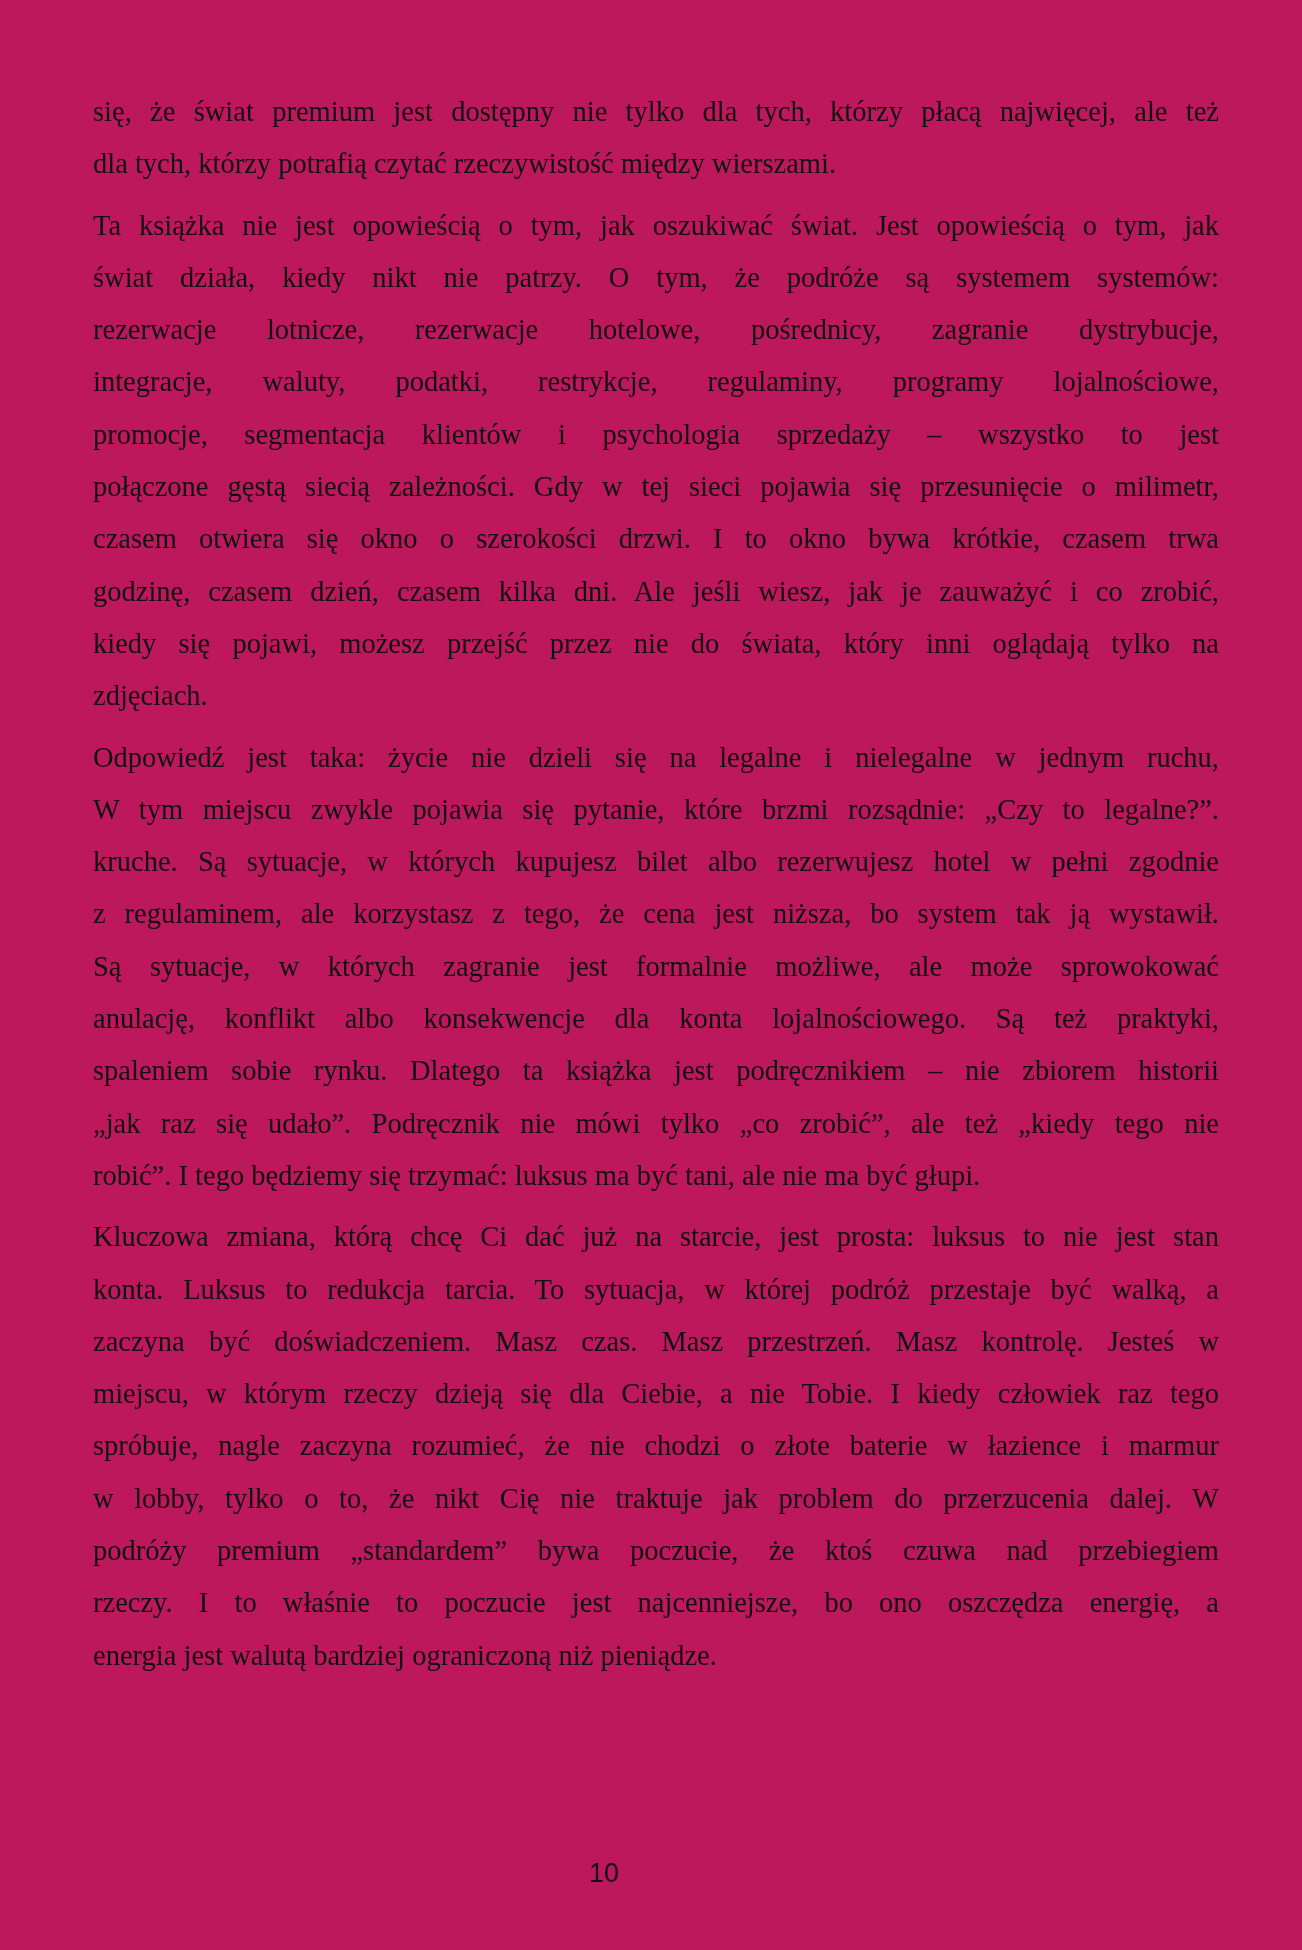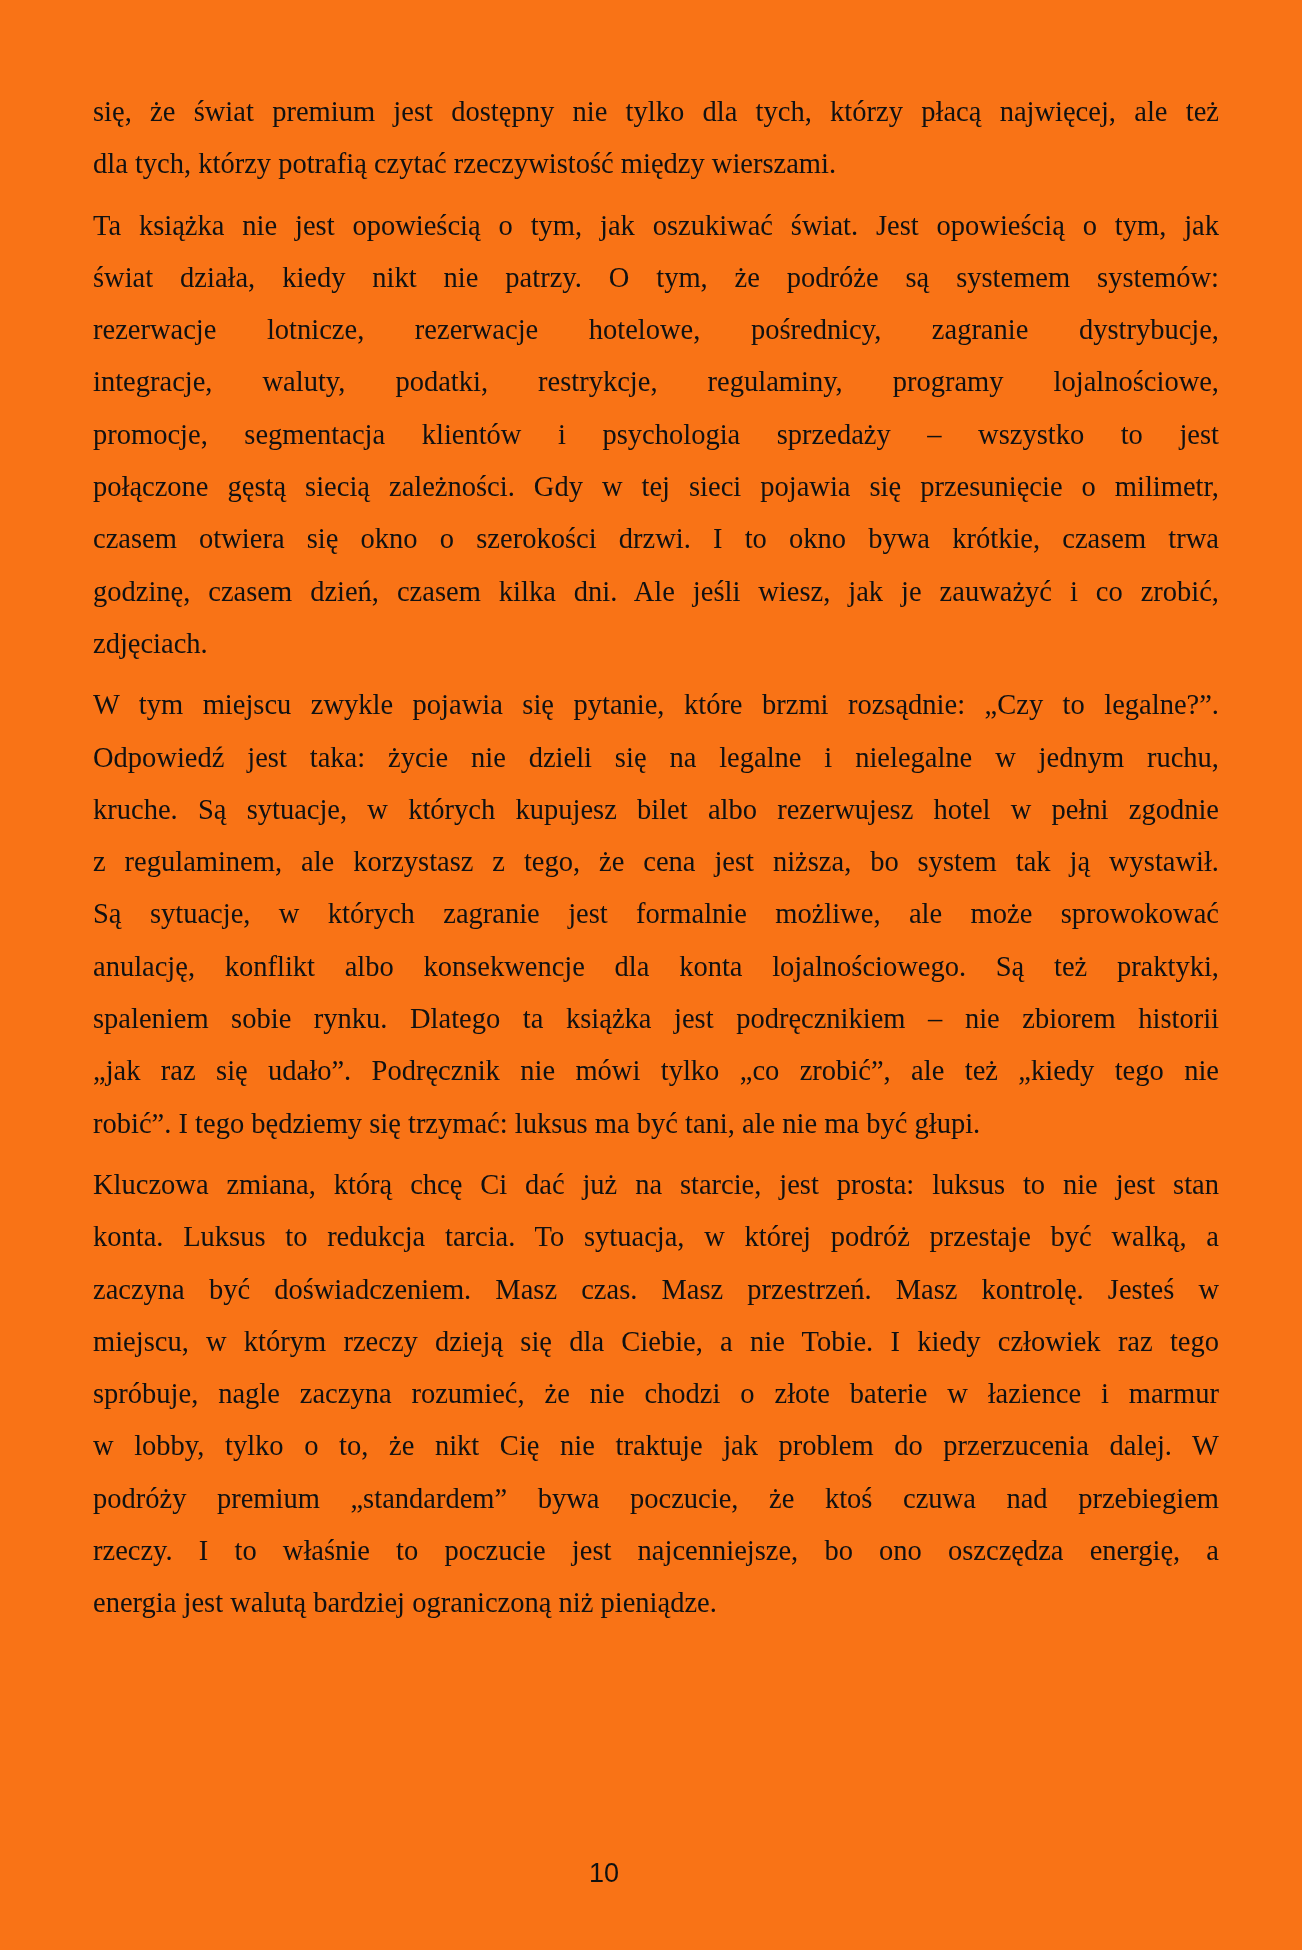--- a/index.html
+++ b/index.html
@@ -11,21 +11,21 @@
     width: 1302px;
     height: 1950px;
     position: relative;
     overflow: hidden;
   }
   .page {
     position: absolute;
     left: 0; top: 0;
     width: 1302px;
     height: 1950px;
-    background: #f97316;
+    background: #be185d;
   }
   .text-column {
     position: absolute;
     left: 93px;
     top: 86px;
     width: 1126px;
     font-family: "Liberation Serif", "DejaVu Serif", serif;
     font-size: 28.5px;
     color: #111111;
   }
@@ -71,26 +71,27 @@
 
     <p class="paragraph">
       <span class="line">Ta książka nie jest opowieścią o tym, jak oszukiwać świat. Jest opowieścią o tym, jak</span>
       <span class="line">świat działa, kiedy nikt nie patrzy. O tym, że podróże są systemem systemów:</span>
       <span class="line">rezerwacje lotnicze, rezerwacje hotelowe, pośrednicy, zagranie dystrybucje,</span>
       <span class="line">integracje, waluty, podatki, restrykcje, regulaminy, programy lojalnościowe,</span>
       <span class="line">promocje, segmentacja klientów i psychologia sprzedaży – wszystko to jest</span>
       <span class="line">połączone gęstą siecią zależności. Gdy w tej sieci pojawia się przesunięcie o milimetr,</span>
       <span class="line">czasem otwiera się okno o szerokości drzwi. I to okno bywa krótkie, czasem trwa</span>
       <span class="line">godzinę, czasem dzień, czasem kilka dni. Ale jeśli wiesz, jak je zauważyć i co zrobić,</span>
+      <span class="line">kiedy się pojawi, możesz przejść przez nie do świata, który inni oglądają tylko na</span>
       <span class="line last">zdjęciach.</span>
     </p>
 
     <p class="paragraph">
+      <span class="line">Odpowiedź jest taka: życie nie dzieli się na legalne i nielegalne w jednym ruchu,</span>
       <span class="line">W tym miejscu zwykle pojawia się pytanie, które brzmi rozsądnie: „Czy to legalne?”.</span>
-      <span class="line">Odpowiedź jest taka: życie nie dzieli się na legalne i nielegalne w jednym ruchu,</span>
       <span class="line">kruche. Są sytuacje, w których kupujesz bilet albo rezerwujesz hotel w pełni zgodnie</span>
       <span class="line">z regulaminem, ale korzystasz z tego, że cena jest niższa, bo system tak ją wystawił.</span>
       <span class="line">Są sytuacje, w których zagranie jest formalnie możliwe, ale może sprowokować</span>
       <span class="line">anulację, konflikt albo konsekwencje dla konta lojalnościowego. Są też praktyki,</span>
       <span class="line">spaleniem sobie rynku. Dlatego ta książka jest podręcznikiem – nie zbiorem historii</span>
       <span class="line">„jak raz się udało”. Podręcznik nie mówi tylko „co zrobić”, ale też „kiedy tego nie</span>
       <span class="line last">robić”. I tego będziemy się trzymać: luksus ma być tani, ale nie ma być głupi.</span>
     </p>
 
     <p class="paragraph">

